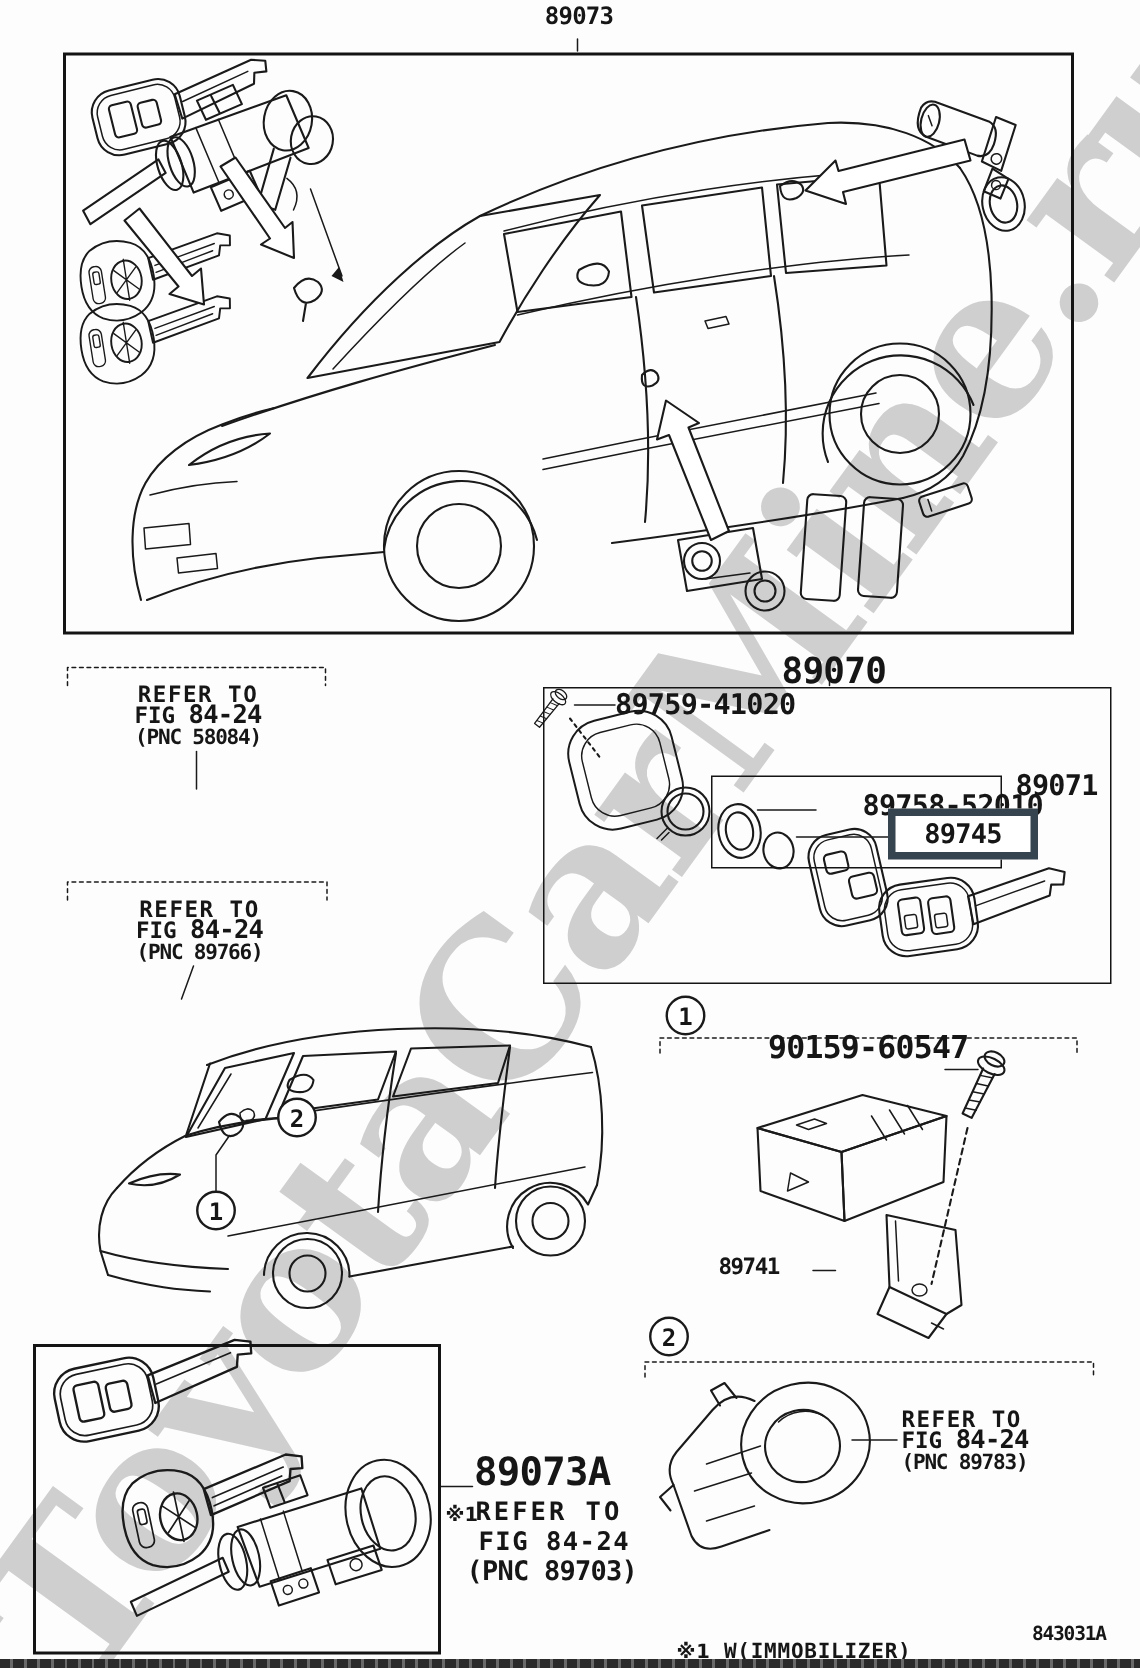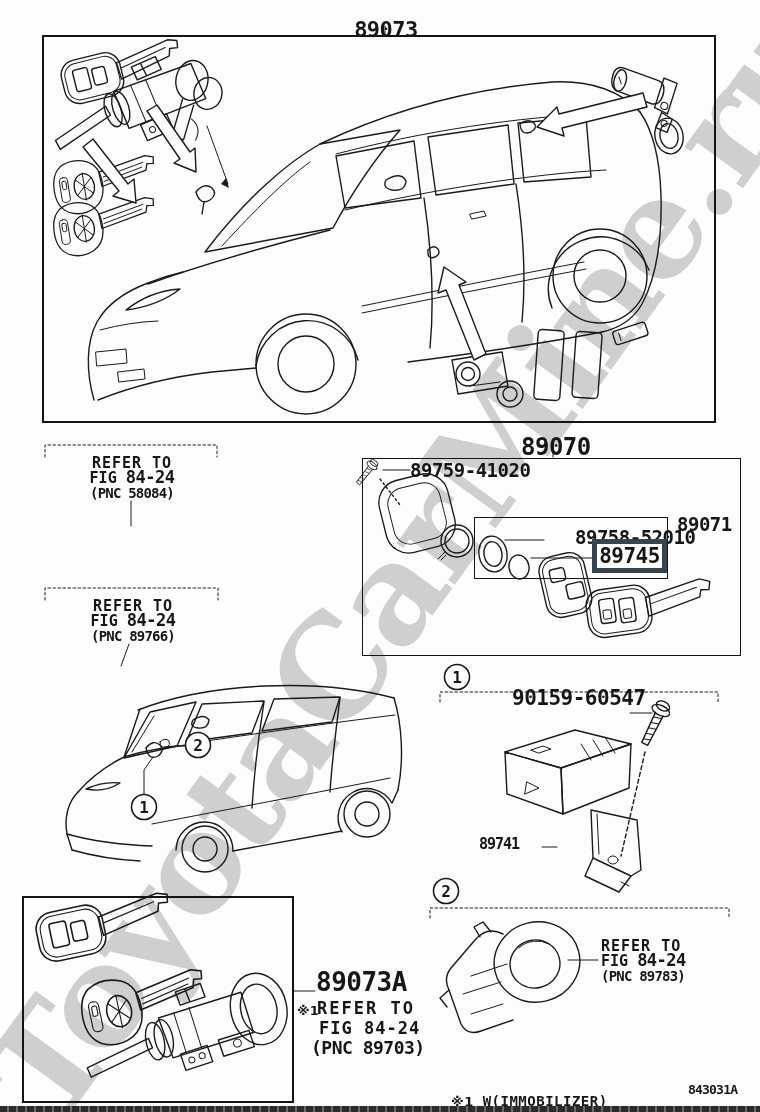--- a/index.html
+++ b/index.html
@@ -18,23 +18,23 @@
   .box{position:absolute;border:2px solid #141414;z-index:2;}
   .box-thin{position:absolute;border:1.4px solid #141414;z-index:2;}
   .box-inner{position:absolute;border:1px solid #141414;z-index:2;}
   .pn{position:absolute;font-weight:bold;letter-spacing:-0.5px;white-space:nowrap;line-height:1;z-index:3;}
   .ctr{text-align:center;}
   .refer{position:absolute;font-weight:bold;z-index:3;line-height:1;}
   .refer .r1{font-size:15px;letter-spacing:1px;line-height:14px;}
   .refer .r2{font-size:15px;line-height:15px;}
   .refer .r2 .b2{font-size:17px;letter-spacing:-0.5px;}
   .refer .r3{font-size:14px;letter-spacing:-0.8px;line-height:14px;}
-  .hl{position:absolute;left:592px;top:539px;width:75px;height:34px;border:5px solid #35444f;
+  .hl{position:absolute;left:592px;top:539px;width:100px;height:34px;border:5px solid #35444f;
       background:#fff;z-index:6;display:flex;align-items:center;justify-content:center;
-      font-weight:bold;font-size:21px;letter-spacing:-0.5px;}
+      font-weight:bold;font-size:18px;letter-spacing:-0.5px;}
   .marker-num{position:absolute;z-index:3;font-weight:bold;font-size:16px;line-height:16px;width:12px;text-align:center;}
   .refmark{font-family:"DejaVu Sans",sans-serif;font-weight:bold;}
   .bigrefer{position:absolute;font-weight:bold;white-space:nowrap;line-height:1;z-index:3;}
   .bottom-strip{position:absolute;left:0;top:1106px;width:760px;height:6px;z-index:4;
     background:repeating-linear-gradient(90deg,#2b2b2b 0 7px,#6a6a6a 7px 9px);}
 </style>
 </head>
 <body>
 
 <div class="stage">
@@ -299,21 +299,21 @@
       <circle class="ln wf" cx="457" cy="677" r="12.5" style="stroke-width:1.6"></circle>
       <circle class="ln wf" cx="446" cy="891" r="12.5" style="stroke-width:1.6"></circle>
     </g>
   </svg>
 
   <div class="box" style="left:42px;top:35px;width:674px;height:388px;"></div>
   <div class="box-thin" style="left:362px;top:458px;width:379px;height:198px;"></div>
   <div class="box-inner" style="left:474px;top:517px;width:194px;height:62px;"></div>
   <div class="box" style="left:22px;top:896px;width:272px;height:207px;"></div>
 
-  <div class="pn ctr" style="left:344px;top:19px;width:84px;font-size:22px;">89073</div>
+  <div class="pn ctr" style="left:344px;top:3px;width:84px;font-size:16px;">89073</div>
   <div class="pn ctr" style="left:521px;top:435px;width:64px;font-size:24px;">89070</div>
   <div class="pn" style="left:410px;top:461px;font-size:19px;text-align:center;">89759-41020</div>
   <div class="pn" style="left:575px;top:528px;font-size:19px;">89758-52010</div>
   <div class="hl">89745</div>
   <div class="pn" style="left:677px;top:515px;font-size:19px;">89071</div>
   <div class="pn" style="left:512px;top:688px;font-size:21px;">90159-60547</div>
   <div class="pn" style="left:479px;top:837px;font-size:15px;letter-spacing:-1px;">89741</div>
   <div class="pn" style="left:316px;top:969px;font-size:26px;">89073A</div>
 
   <div class="refer ctr" style="left:47px;top:456px;width:170px;">

